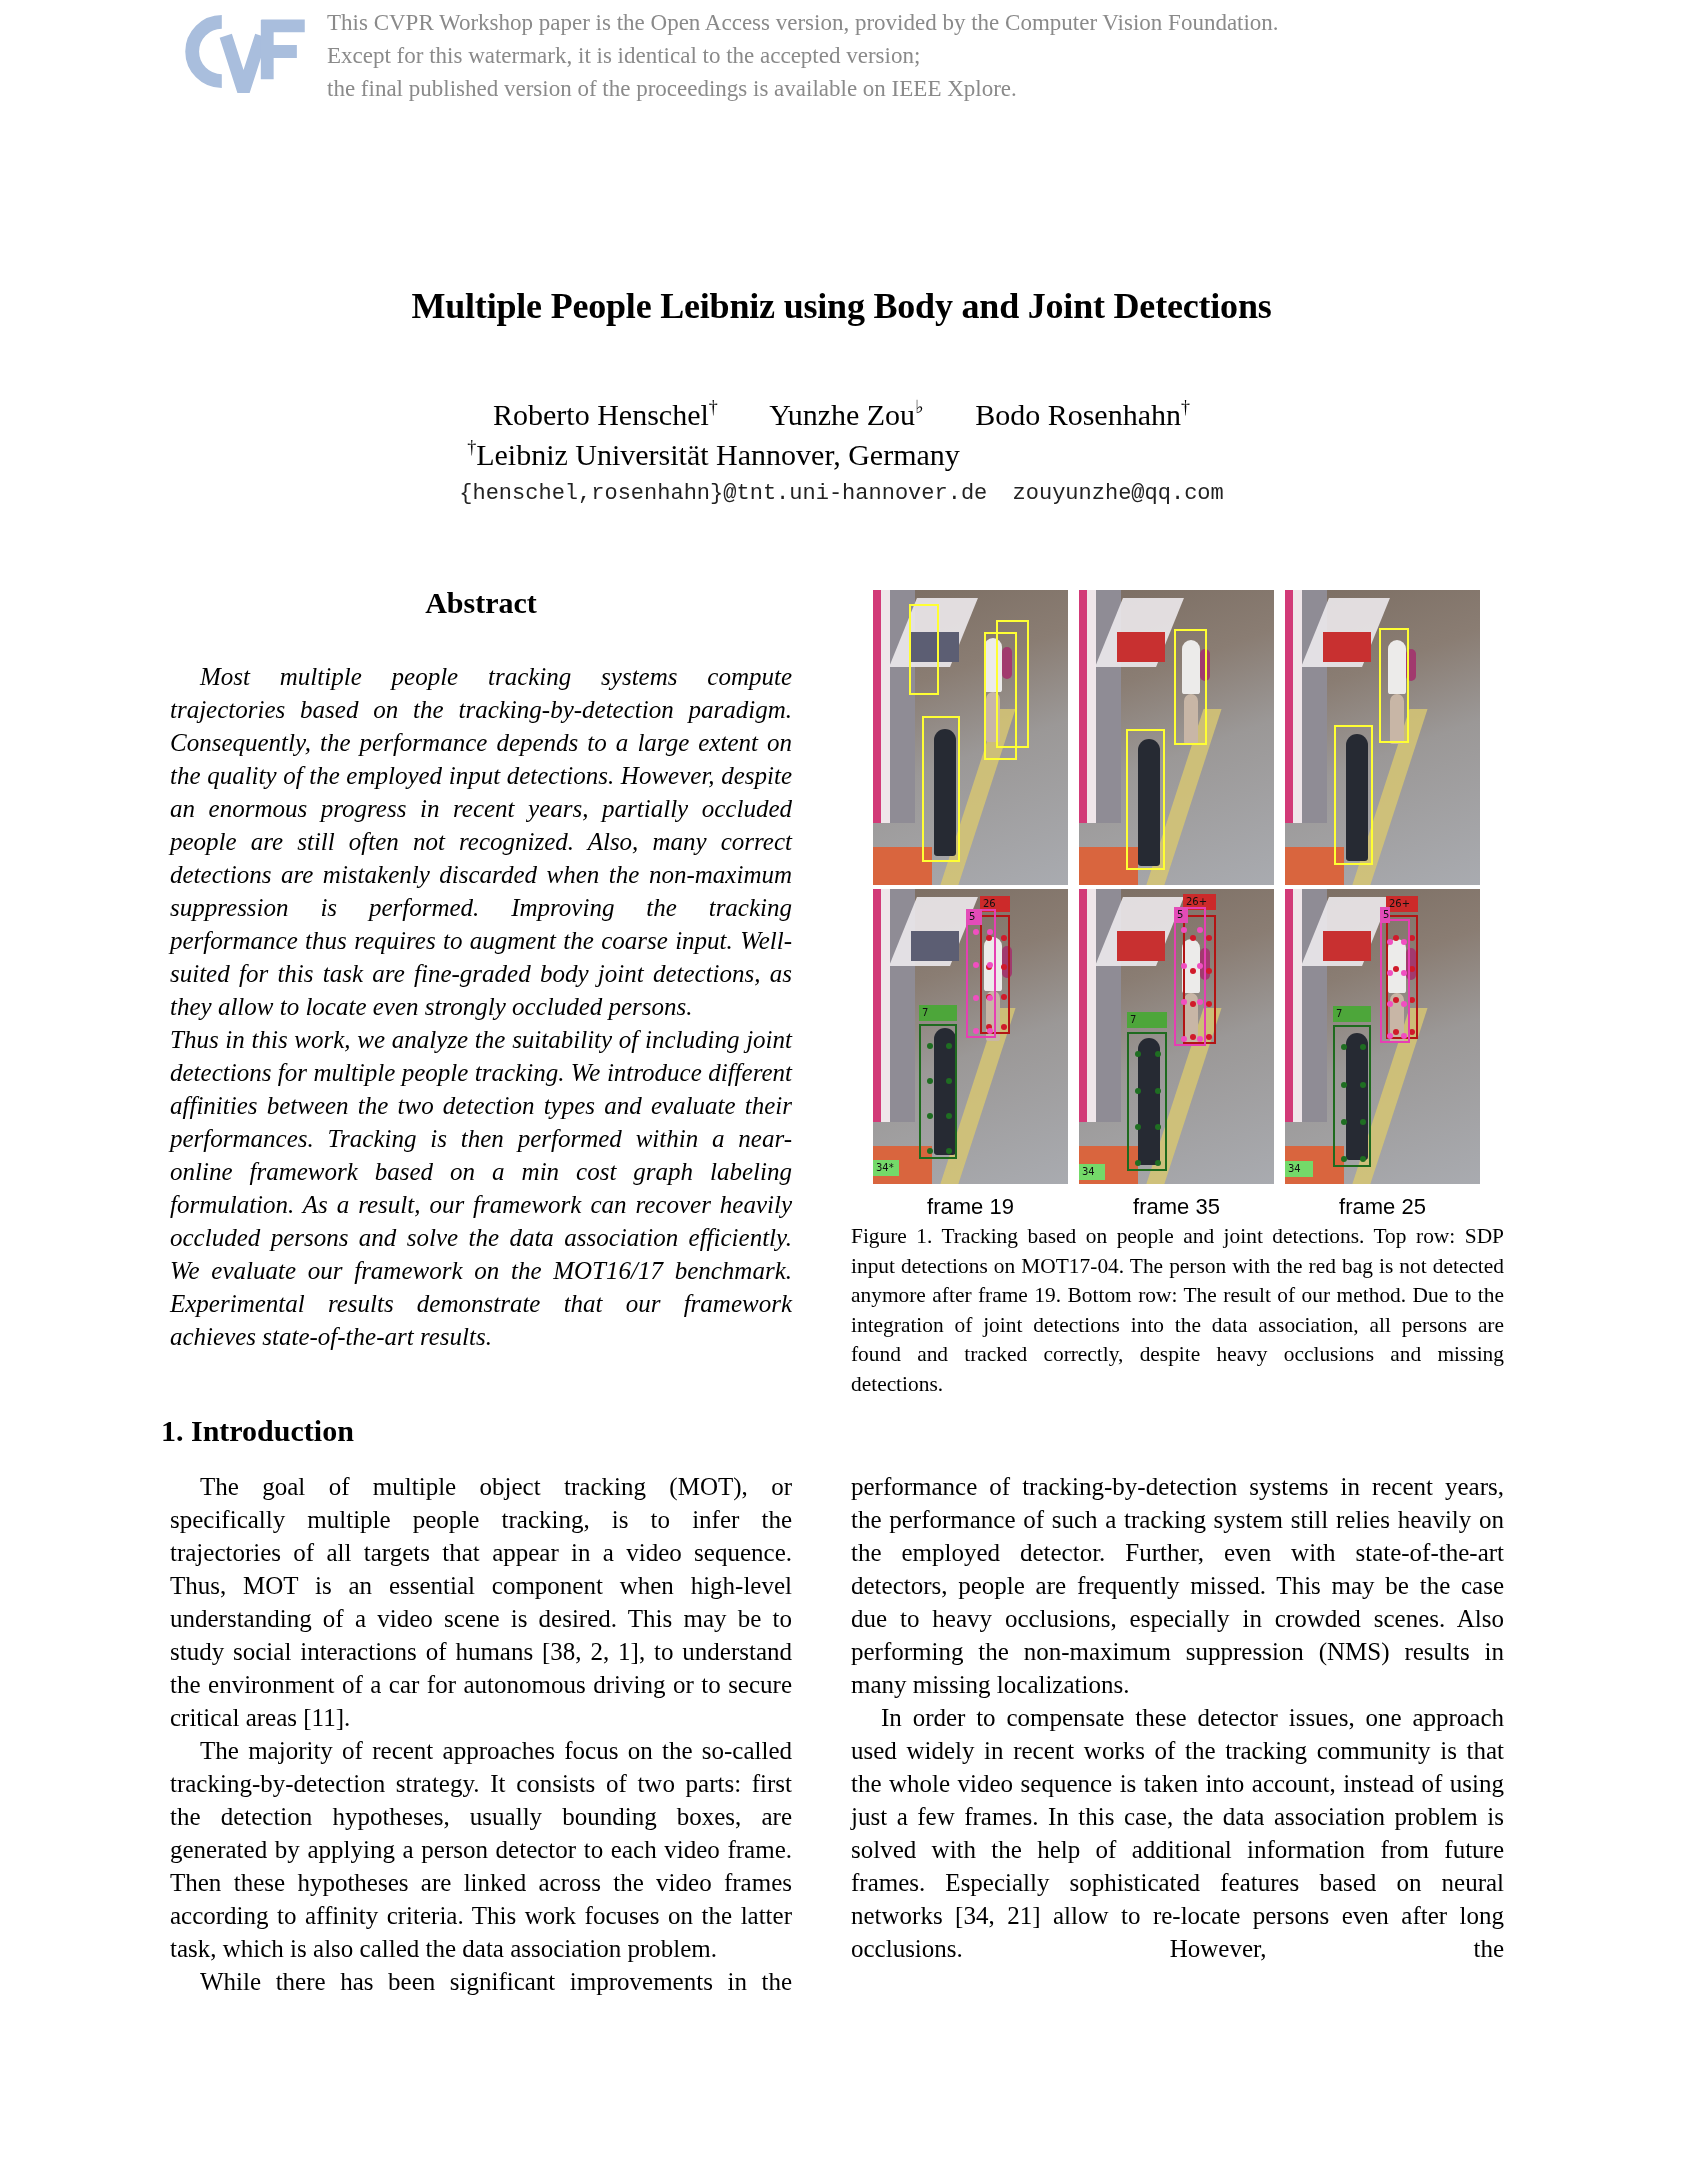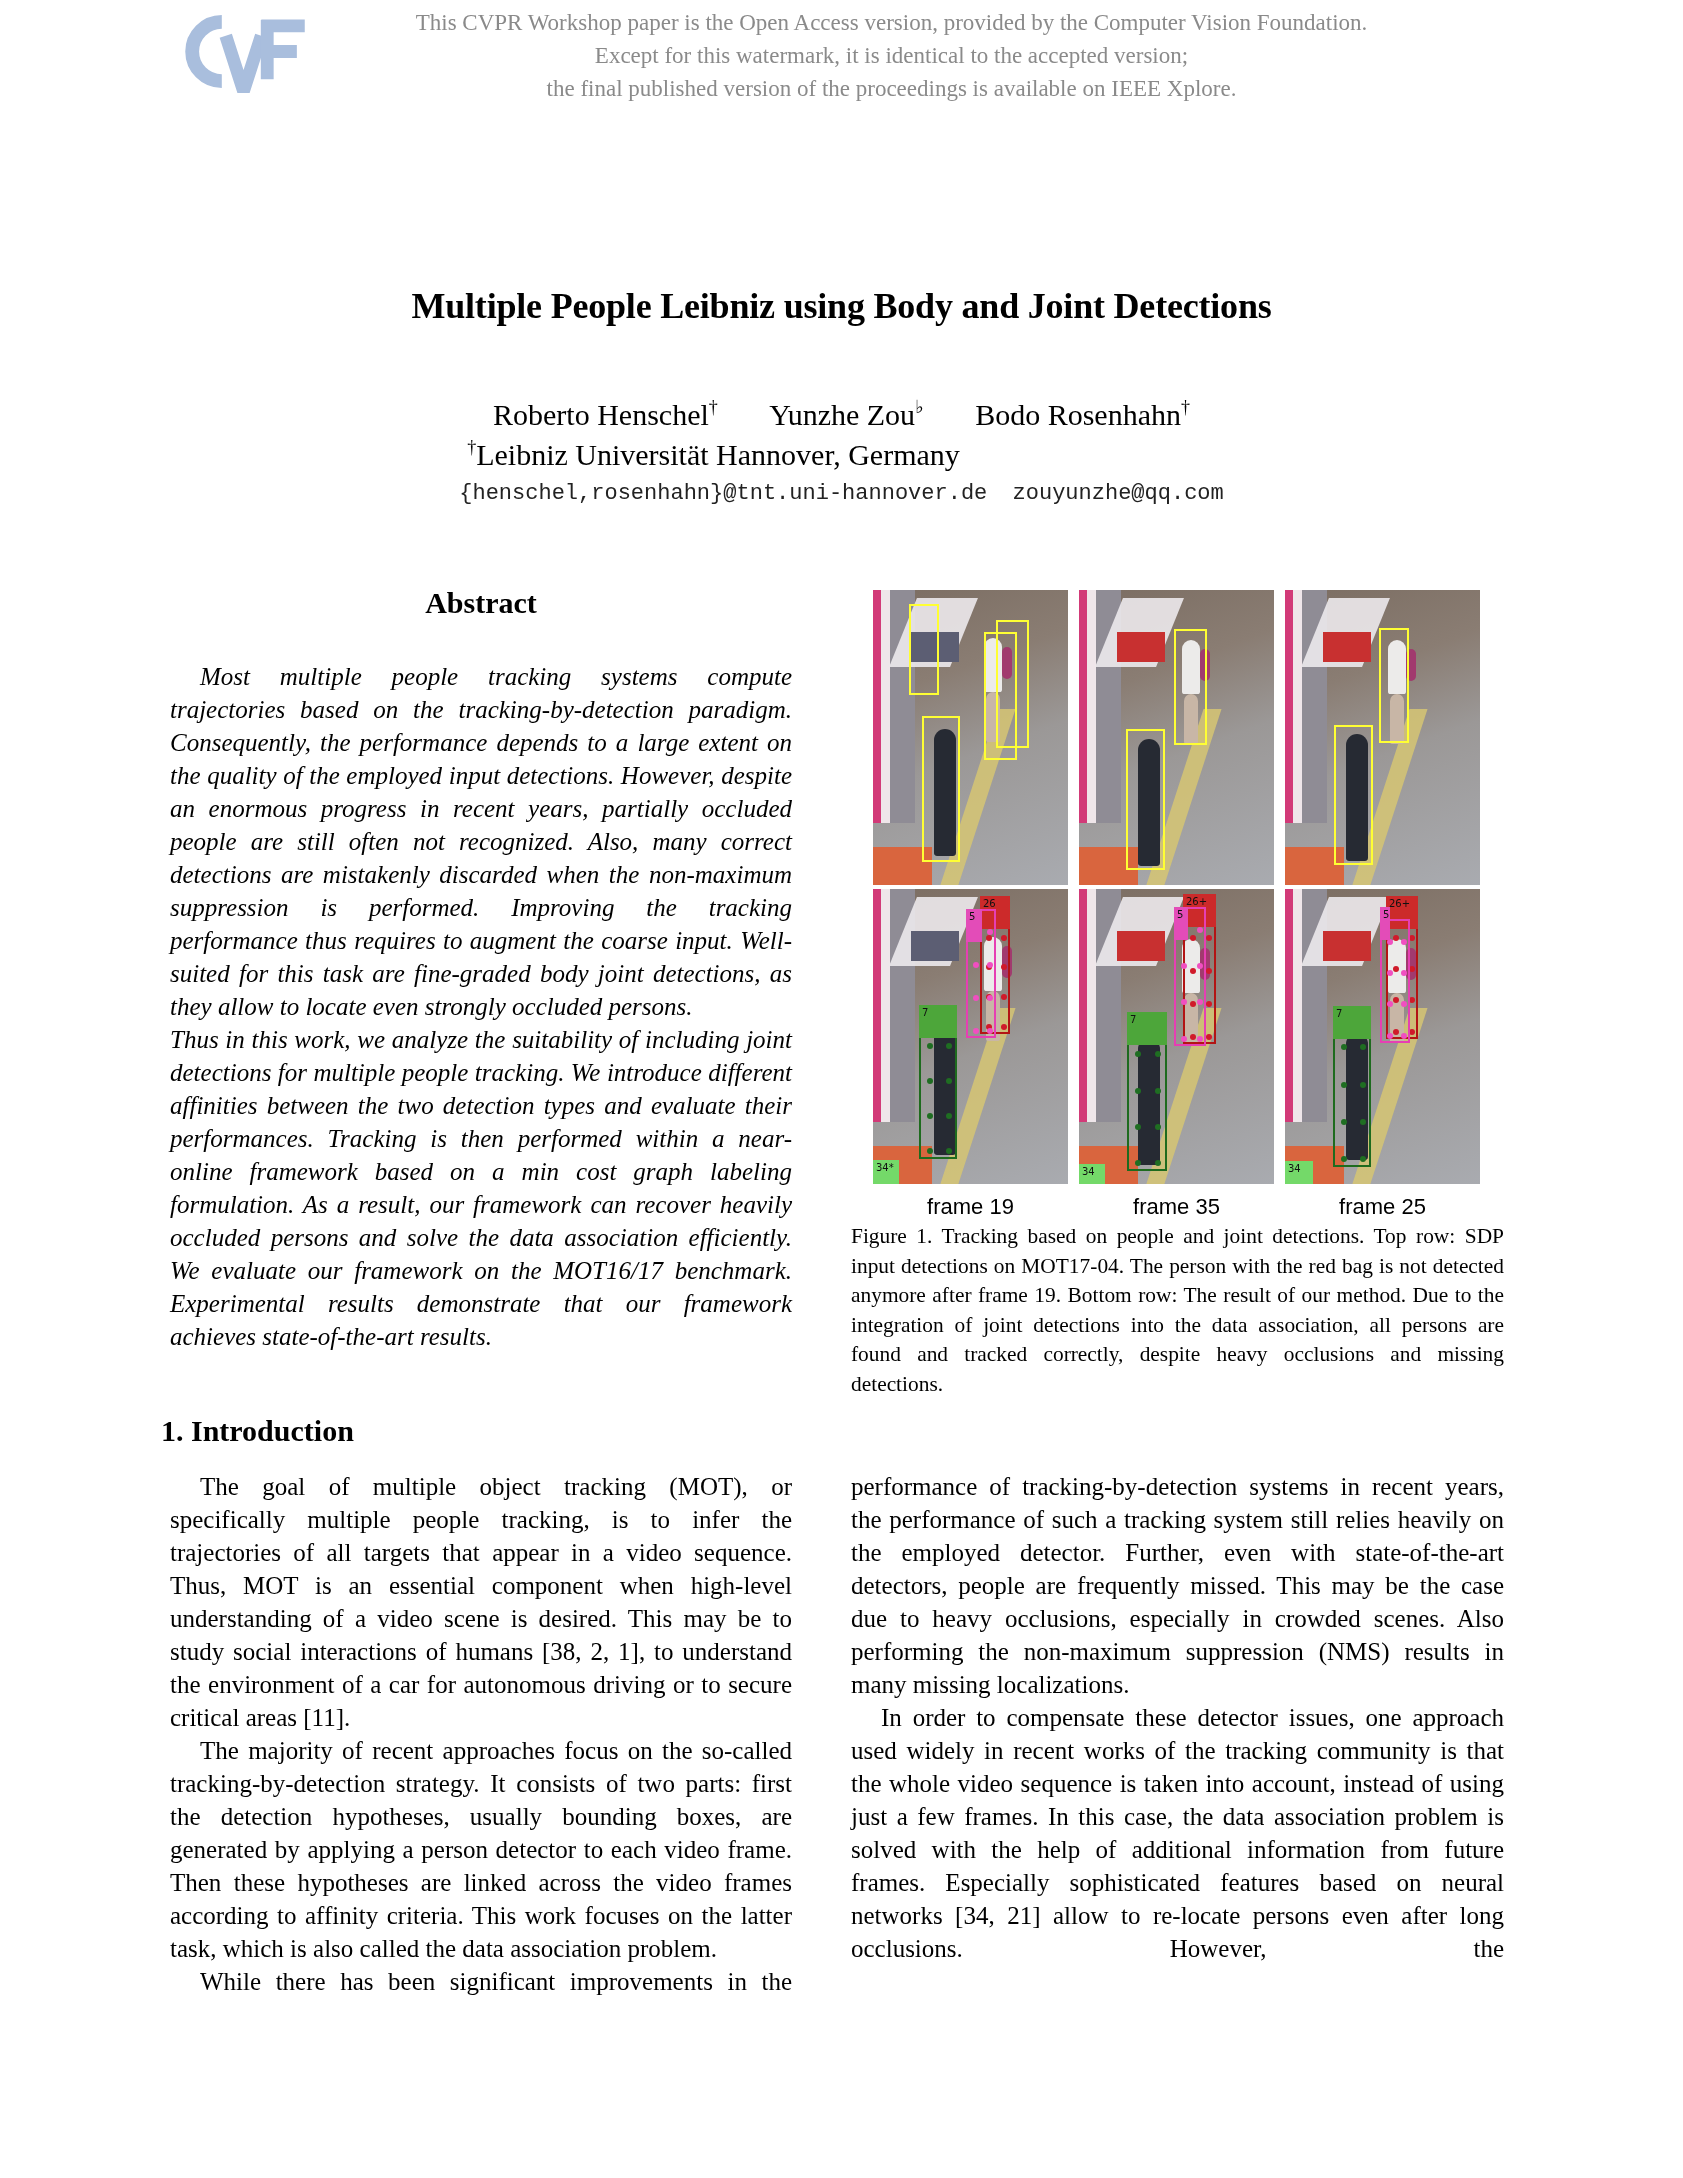--- a/index.html
+++ b/index.html
@@ -1,21 +1,21 @@
 <!DOCTYPE html>
 <html><head>
 <meta charset="utf-8">
 <style>
   html, body { margin: 0; padding: 0; background: #ffffff; }
   body { width: 1683px; height: 2178px; position: relative; overflow: hidden;
          font-family: "Liberation Serif", "DejaVu Serif", serif; color: #000; }
 
   
   .cvf-logo { position: absolute; left: 184px; top: 14px; width: 123px; height: 79px; }
-  .watermark { position: absolute; left: 327px; top: 6px; width: 1129px; text-align: center;
+  .watermark { position: absolute; left: 327px; top: 6px; width: 1129px; text-align: left;
                color: #8a8a8a; font-size: 23px; line-height: 33px; }
 
   
   .title { position: absolute; left: 0; width: 1683px; top: 285px; text-align: center;
            font-weight: bold; font-size: 36px; letter-spacing: -0.2px; }
   .authors { position: absolute; left: 0; width: 1683px; top: 394px; text-align: center;
              font-size: 30px; line-height: 42px; }
   .authors .author { margin: 0 22px; }
   .authors sup { font-size: 18px; vertical-align: 12px; line-height: 0; }
   .affil { position: absolute; left: 0; width: 1427px; top: 434px; text-align: center;
@@ -55,21 +55,21 @@
   .frame .mat { position: absolute; left: 0; bottom: 0; width: 59px; height: 38px; background: #d9653e; }
   .frame .person { position: absolute; border-radius: 14px 14px 4px 4px; }
   .frame .person.dark { background: #262a33; }
   .frame .person.light { background: #ecebea; }
   .frame .bag { position: absolute; background: #a13a6e; border-radius: 6px; }
   .bbox { position: absolute; box-sizing: border-box; border: 2px solid #ffff33; }
   .bbox.green { border-color: #1e6b1e; }
   .bbox.pink { border-color: #e63fb3; }
   .bbox.red { border-color: #b31414; }
   .tag { position: absolute; font-family: "DejaVu Sans", sans-serif; font-size: 10px; line-height: 16px;
-         padding-left: 3px; box-sizing: border-box; color: #111; height: 33px; }
+         padding-left: 3px; box-sizing: border-box; color: #111; height: 16px; }
   .tag.green { background: #4da63a; }
   .tag.lightgreen { background: #74d969; }
   .tag.pink { background: #e34cb8; }
   .tag.red { background: #cc2a2a; }
   .joint { position: absolute; width: 6px; height: 6px; border-radius: 50%; }
   .joint.green { background: #1f6e22; }
   .joint.pink { background: #f04fc1; }
   .joint.red { background: #d01a2a; }
 
   .frame-labels { display: grid; grid-template-columns: 195px 195px 195px; column-gap: 11px; margin-top: 10px; }

